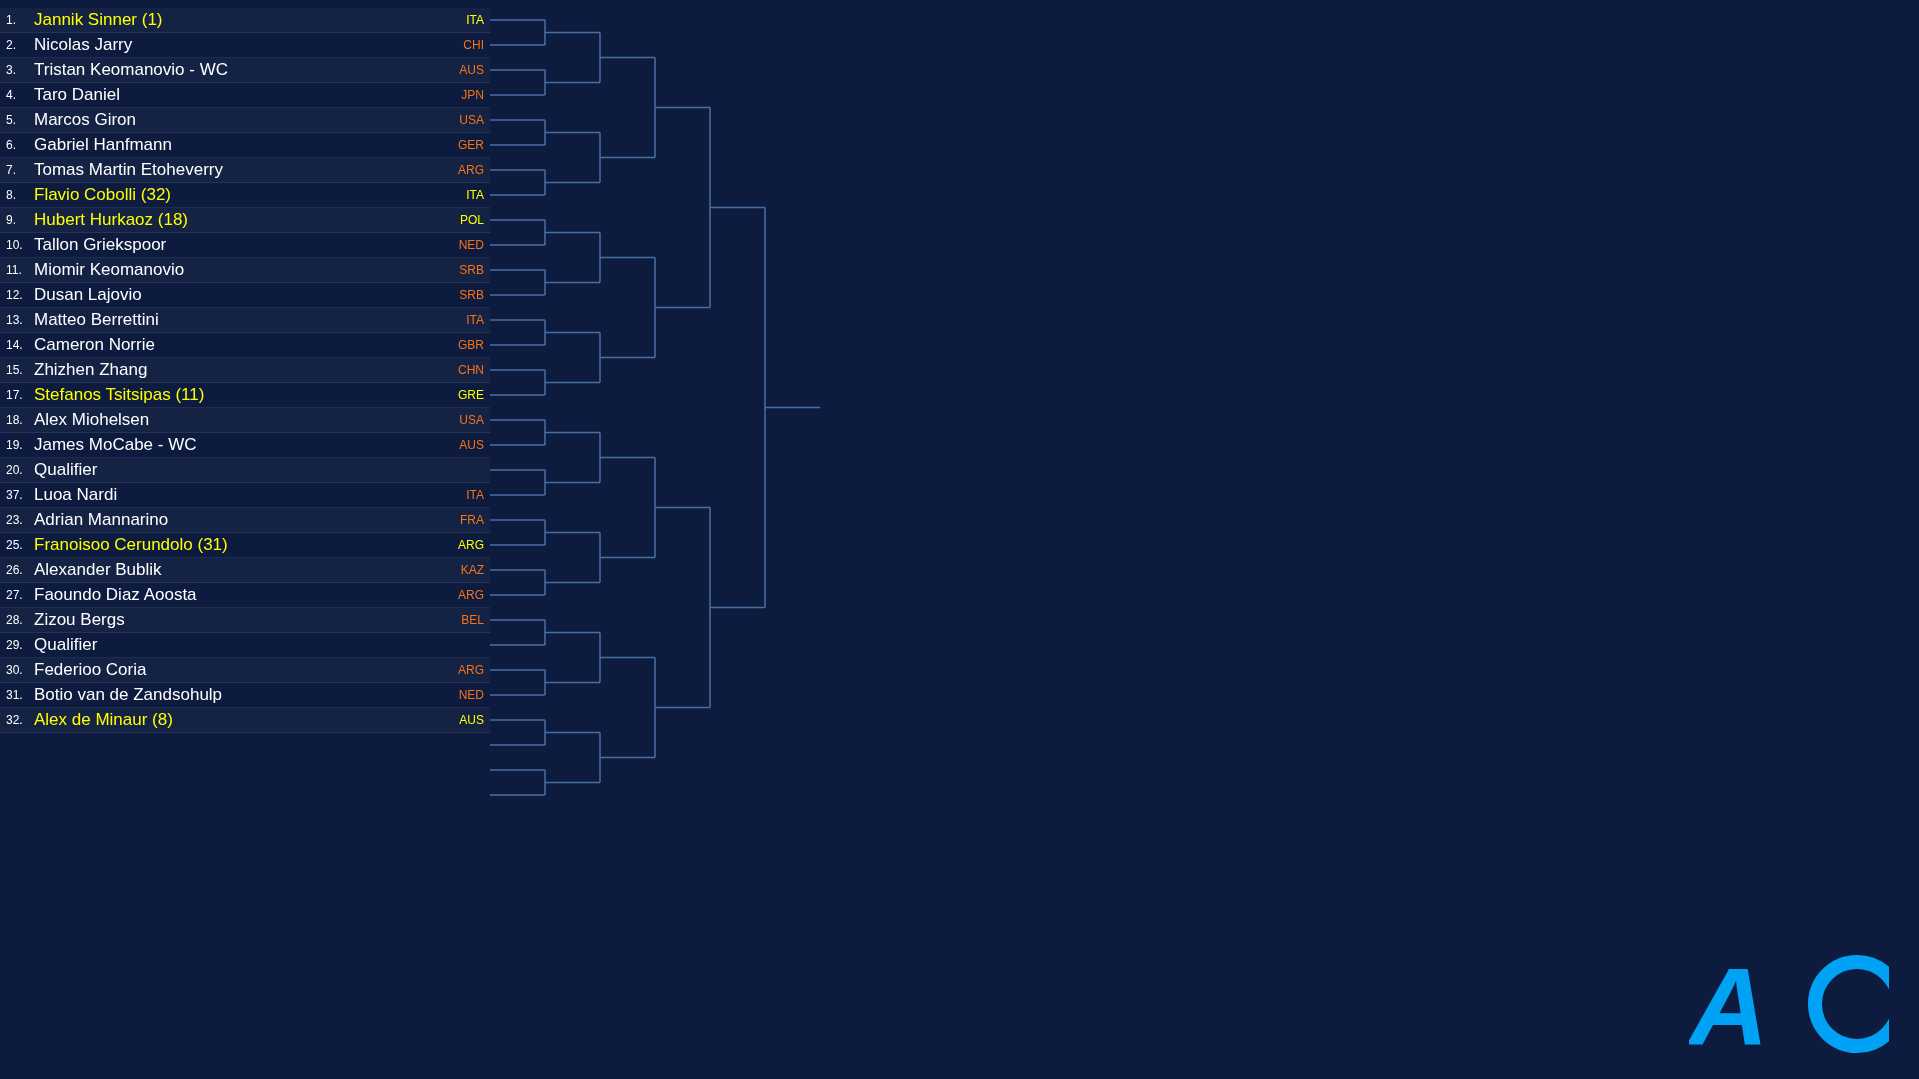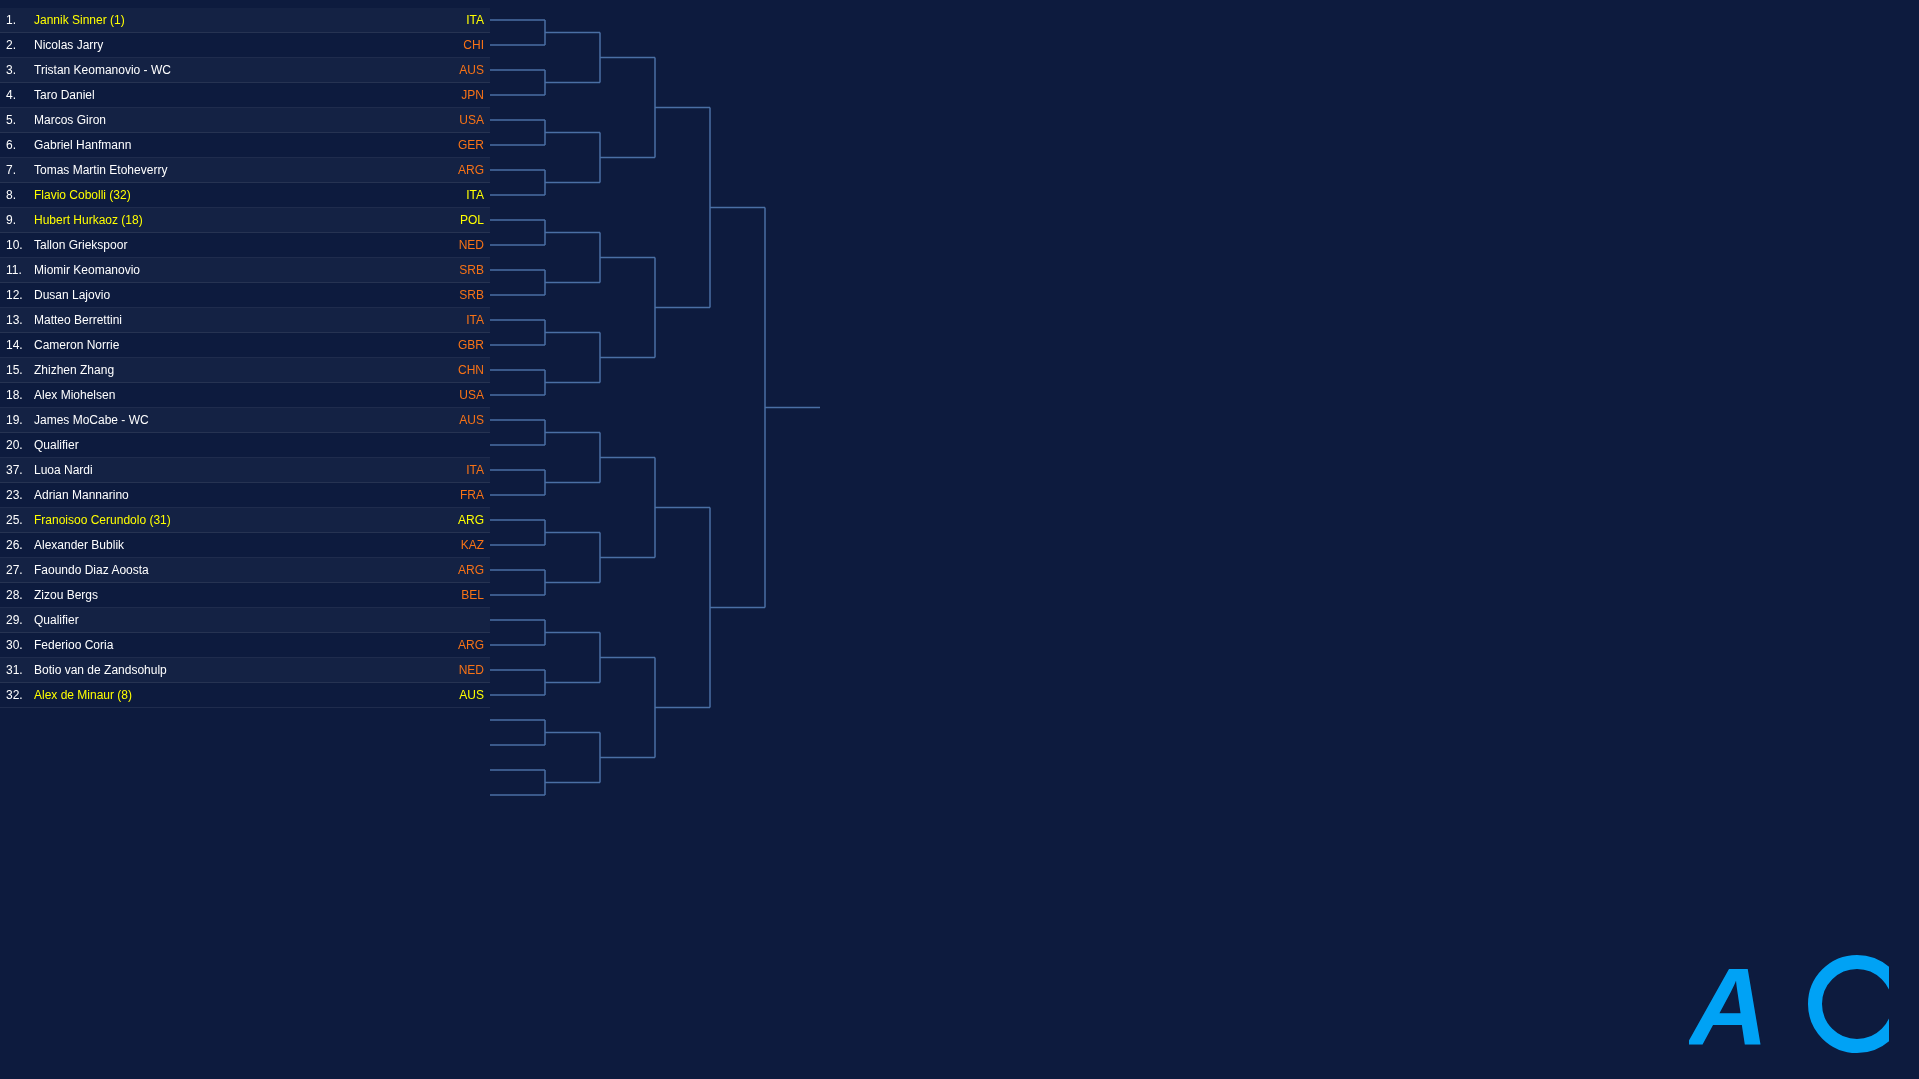--- a/index.html
+++ b/index.html
@@ -48,21 +48,21 @@
 
     .player-number {
       color: #ffffff;
       font-size: 12px;
       width: 28px;
       flex-shrink: 0;
     }
 
     .player-name {
       color: #ffffff;
-      font-size: 12px;
+      font-size: 17px;
       flex: 1;
     }
 
     .player-name.seeded {
       color: #ffff00;
     }
 
     .player-country {
       color: #f97316;
       font-size: 12px;
@@ -165,20 +165,25 @@
           <span class="player-number">14.</span>
           <span class="player-name">Cameron Norrie</span>
           <span class="player-country">GBR</span>
         </div>
         <div class="player-row">
           <span class="player-number">15.</span>
           <span class="player-name">Zhizhen Zhang</span>
           <span class="player-country">CHN</span>
         </div>
         <div class="player-row">
+          <span class="player-number">17.</span>
+          <span class="player-name seeded">Stefanos Tsitsipas (11)</span>
+          <span class="player-country seeded">GRE</span>
+        </div>
+        <div class="player-row">
           <span class="player-number">18.</span>
           <span class="player-name">Alex Miohelsen</span>
           <span class="player-country">USA</span>
         </div>
         <div class="player-row">
           <span class="player-number">19.</span>
           <span class="player-name">James MoCabe - WC</span>
           <span class="player-country">AUS</span>
         </div>
         <div class="player-row">

